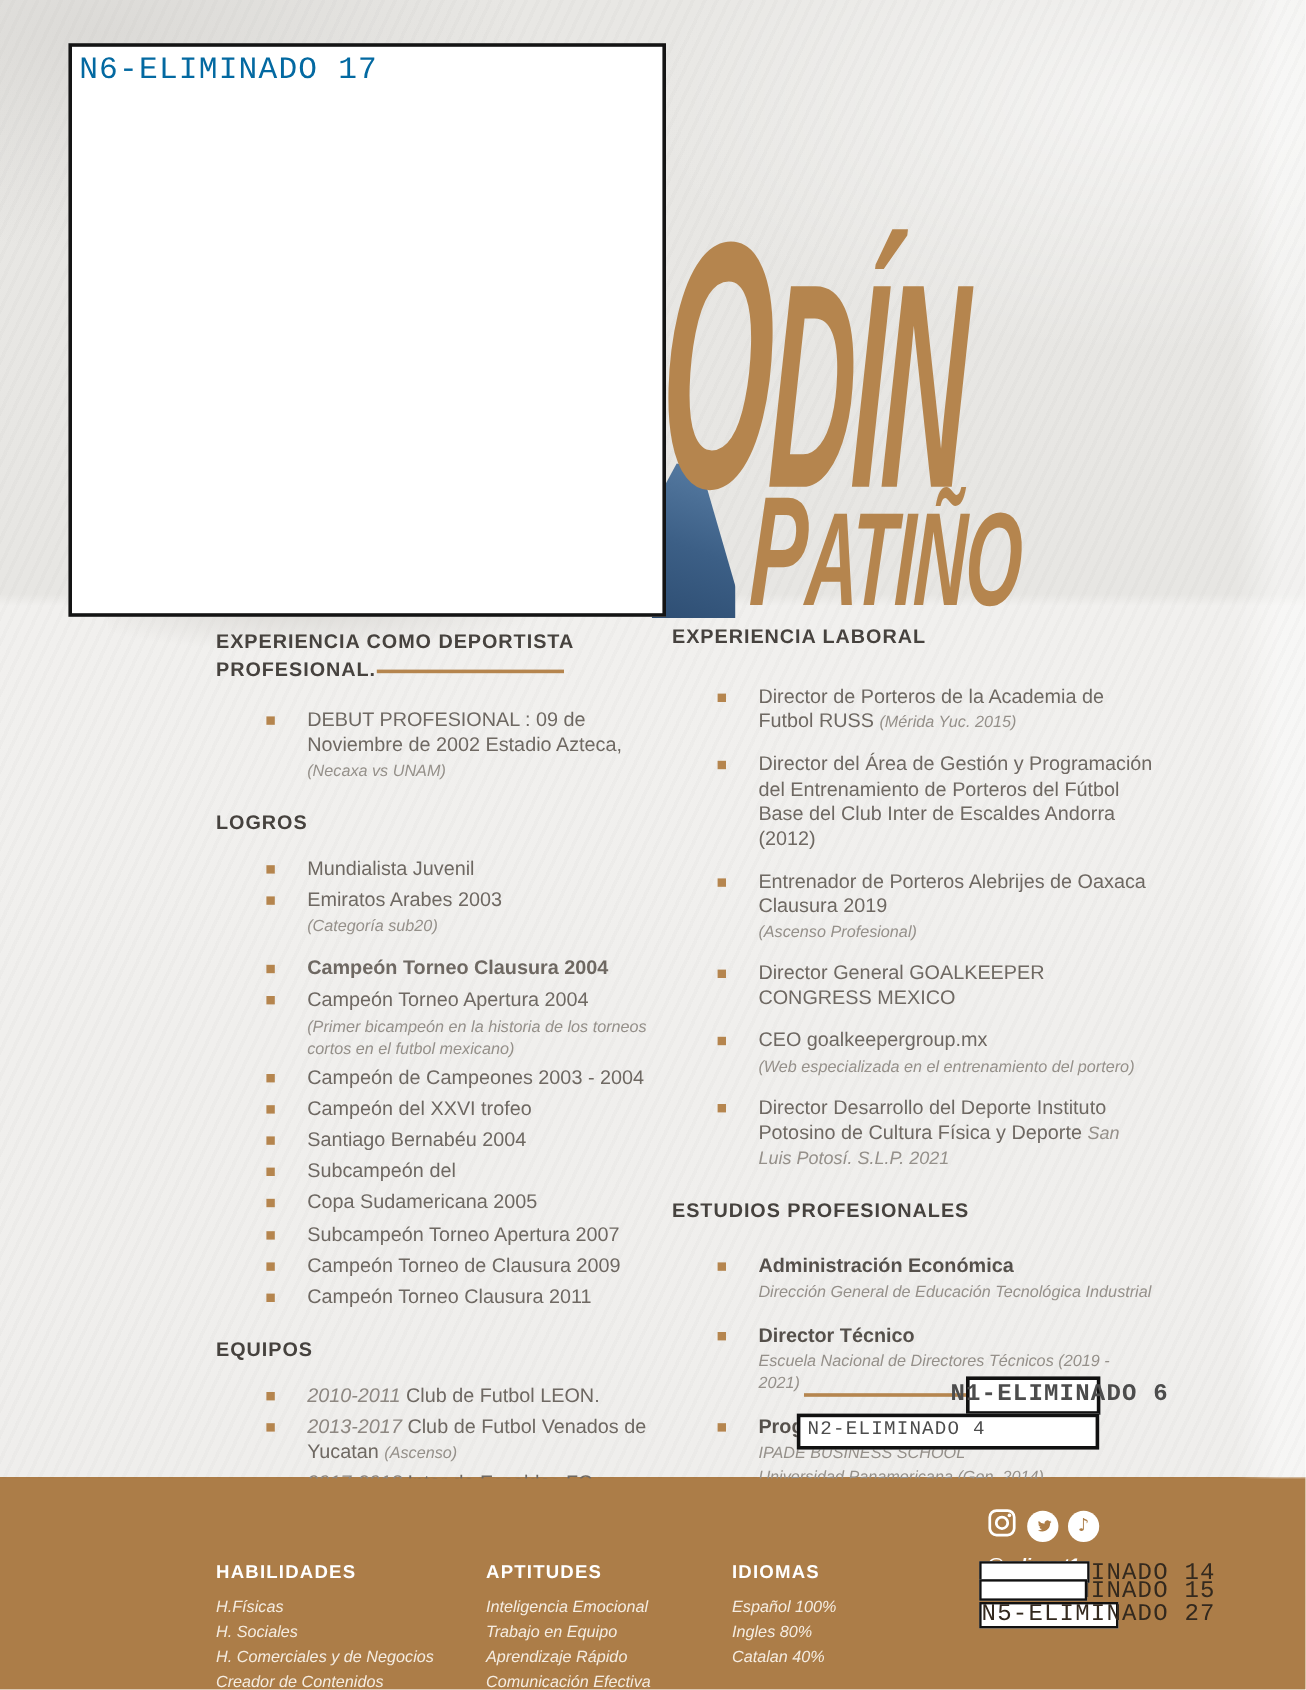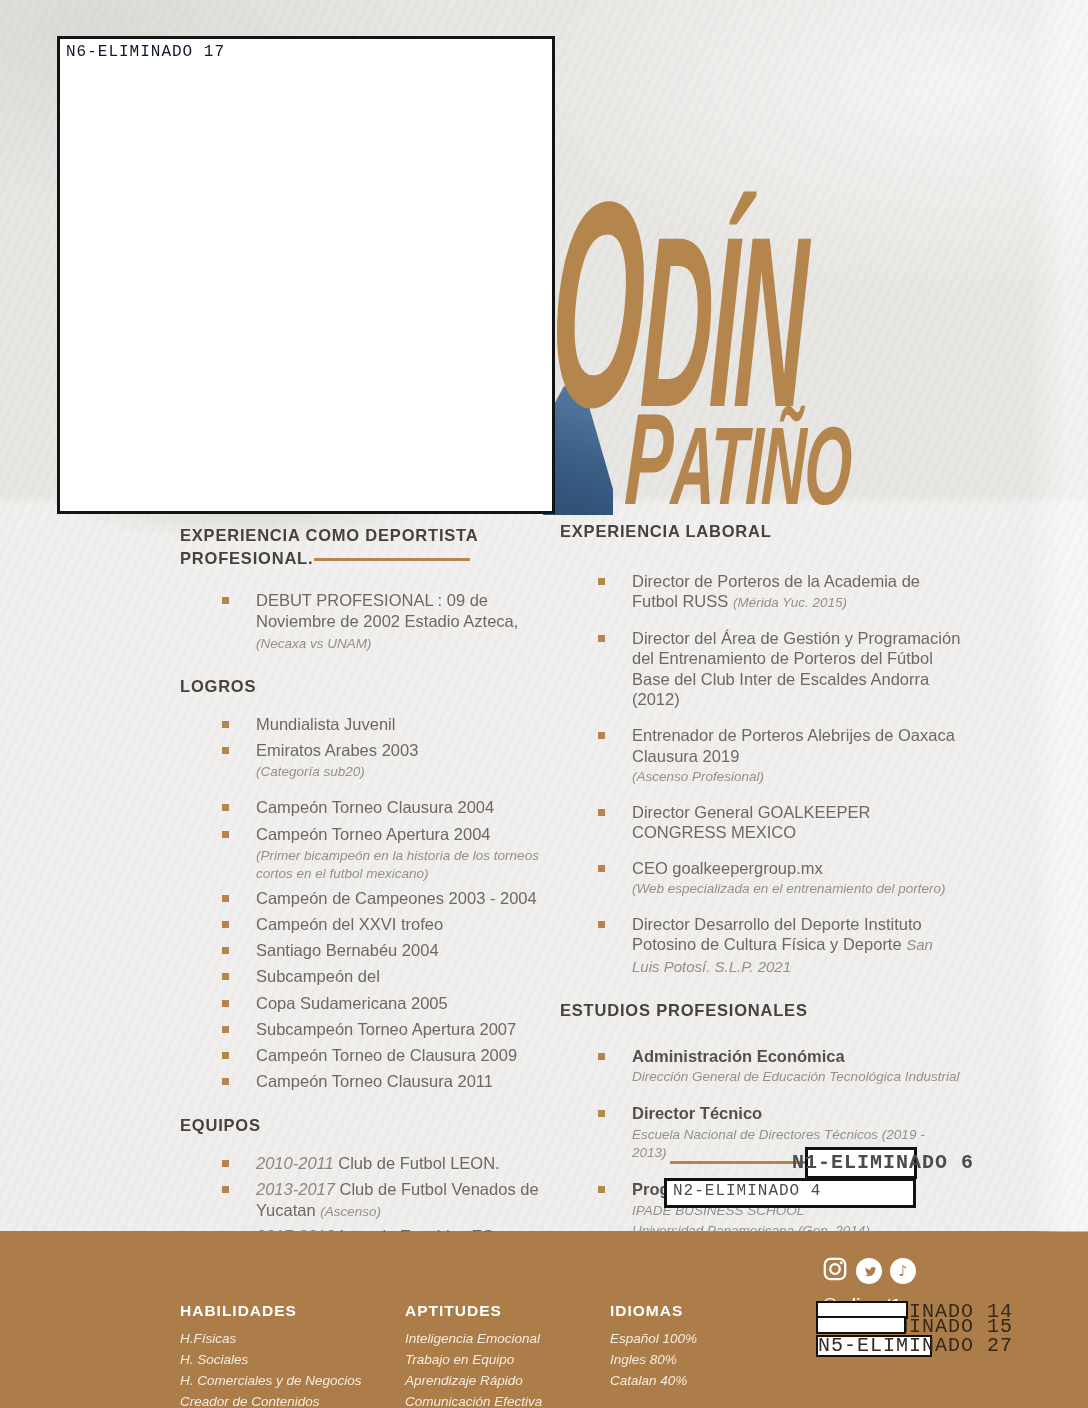--- a/index.html
+++ b/index.html
@@ -17,21 +17,21 @@
   
   .figure-hint{position:absolute;left:90px;top:500px;width:470px;height:58px;
     background:radial-gradient(ellipse 60% 100% at 35% 0,#d8d6d2 0,rgba(216,214,210,0) 75%);}
   .denim{position:absolute;left:543px;top:386px;width:70px;height:129px;
     background:linear-gradient(200deg,#5a7fa6,#3c5f86 55%,#2e4e73);
     clip-path:polygon(30% 0,60% 5%,100% 80%,100% 100%,0 100%,0 30%);}
 
   
   .n6-box{position:absolute;left:57px;top:36px;width:492px;height:472px;background:#fff;
     border:3px solid #141414;}
-  .n6-label{position:absolute;left:6px;top:4px;font-size:16px;color:#0f172a;letter-spacing:1px;}
+  .n6-label{position:absolute;left:6px;top:4px;font-size:26px;color:#0369a1;letter-spacing:1px;}
 
   
   .title{position:absolute;left:556px;top:158px;color:#b5854e;font-style:italic;font-weight:bold;}
   .t1{font-size:240px;line-height:1;transform:scale(0.50,1.22) skewX(-4deg);transform-origin:left top;
       letter-spacing:-6px;white-space:nowrap;}
   .t2{font-size:130px;line-height:1;transform:scale(0.55,1.0) skewX(-4deg);transform-origin:left top;
       letter-spacing:-2px;white-space:nowrap;position:absolute;left:72px;top:236px;}
   .cap{font-size:1em;}
   .rest{font-size:0.83em;}
   .t2 .rest{font-size:0.85em;}
@@ -46,21 +46,21 @@
   .h3{font-size:16.5px;font-weight:bold;color:#46423e;letter-spacing:0.8px;margin:24px 0 18px 0;}
   ul.list{list-style:none;margin:0;padding:0 0 0 42px;}
   .col-right ul.list{padding-left:38px;}
   ul.list li{display:flex;gap:27px;font-size:16.5px;color:#6e6862;line-height:1.28;margin-bottom:5px;}
   .col-right ul.list li{margin-bottom:15px;line-height:1.25;}
   .sq{flex:0 0 auto;width:7px;height:7px;background:#b5854e;margin-top:7px;}
   .txt{flex:1;}
   .note{font-style:italic;color:#95908a;font-size:13.5px;line-height:1.35;}
   .block{display:block;margin-top:2px;}
   .years{font-style:italic;color:#8d8781;}
-  .gap-before{margin-top:16px !important;}
+  .gap-before{margin-top:16px !important;font-weight:bold;}
   .st-title{font-weight:bold;color:#55504b;}
   .studies li{margin-bottom:17px !important;}
 
   
   .nline{position:absolute;left:670px;top:1161px;width:136px;height:3px;background:#b5854e;}
   .n1-box{position:absolute;left:805px;top:1147px;width:106px;height:26px;background:#fff;border:3px solid #111;}
   .n1-text{position:absolute;left:792px;top:1151px;font-size:20px;color:#4c4c4c;letter-spacing:1px;font-weight:bold;}
   .n2-box{position:absolute;left:664px;top:1178px;width:246px;height:24px;background:#fff;border:3px solid #111;}
   .n2-text{position:absolute;left:673px;top:1182px;font-size:16px;color:#4c4c4c;letter-spacing:1px;}
 
@@ -218,21 +218,21 @@
     </ul>
 
     <h2 class="h" style="margin-top:22px;">ESTUDIOS PROFESIONALES</h2>
     <ul class="list studies" style="margin-top:24px;">
       <li>
           <span class="sq"></span>
           <span class="txt"><span class="st-title">Administración Económica</span><span class="note block">Dirección General de Educación Tecnológica Industrial</span></span>
         </li>
       <li>
           <span class="sq"></span>
-          <span class="txt"><span class="st-title">Director Técnico</span><span class="note block">Escuela Nacional de Directores Técnicos (2019 - 2013)</span></span>
+          <span class="txt"><span class="st-title">Director Técnico</span><span class="note block">Escuela Nacional de Directores Técnicos (2019 - 2021)</span></span>
         </li>
       <li>
           <span class="sq"></span>
           <span class="txt"><span class="st-title">Programa de Alta Dirección D1</span><span class="note block">IPADE BUSINESS SCHOOL</span><span class="note block">Universidad Panamericana (Gen. 2014)</span></span>
         </li>
     </ul>
   </section>
 
   <div class="nline"></div>
   <div class="n1-box"></div>

